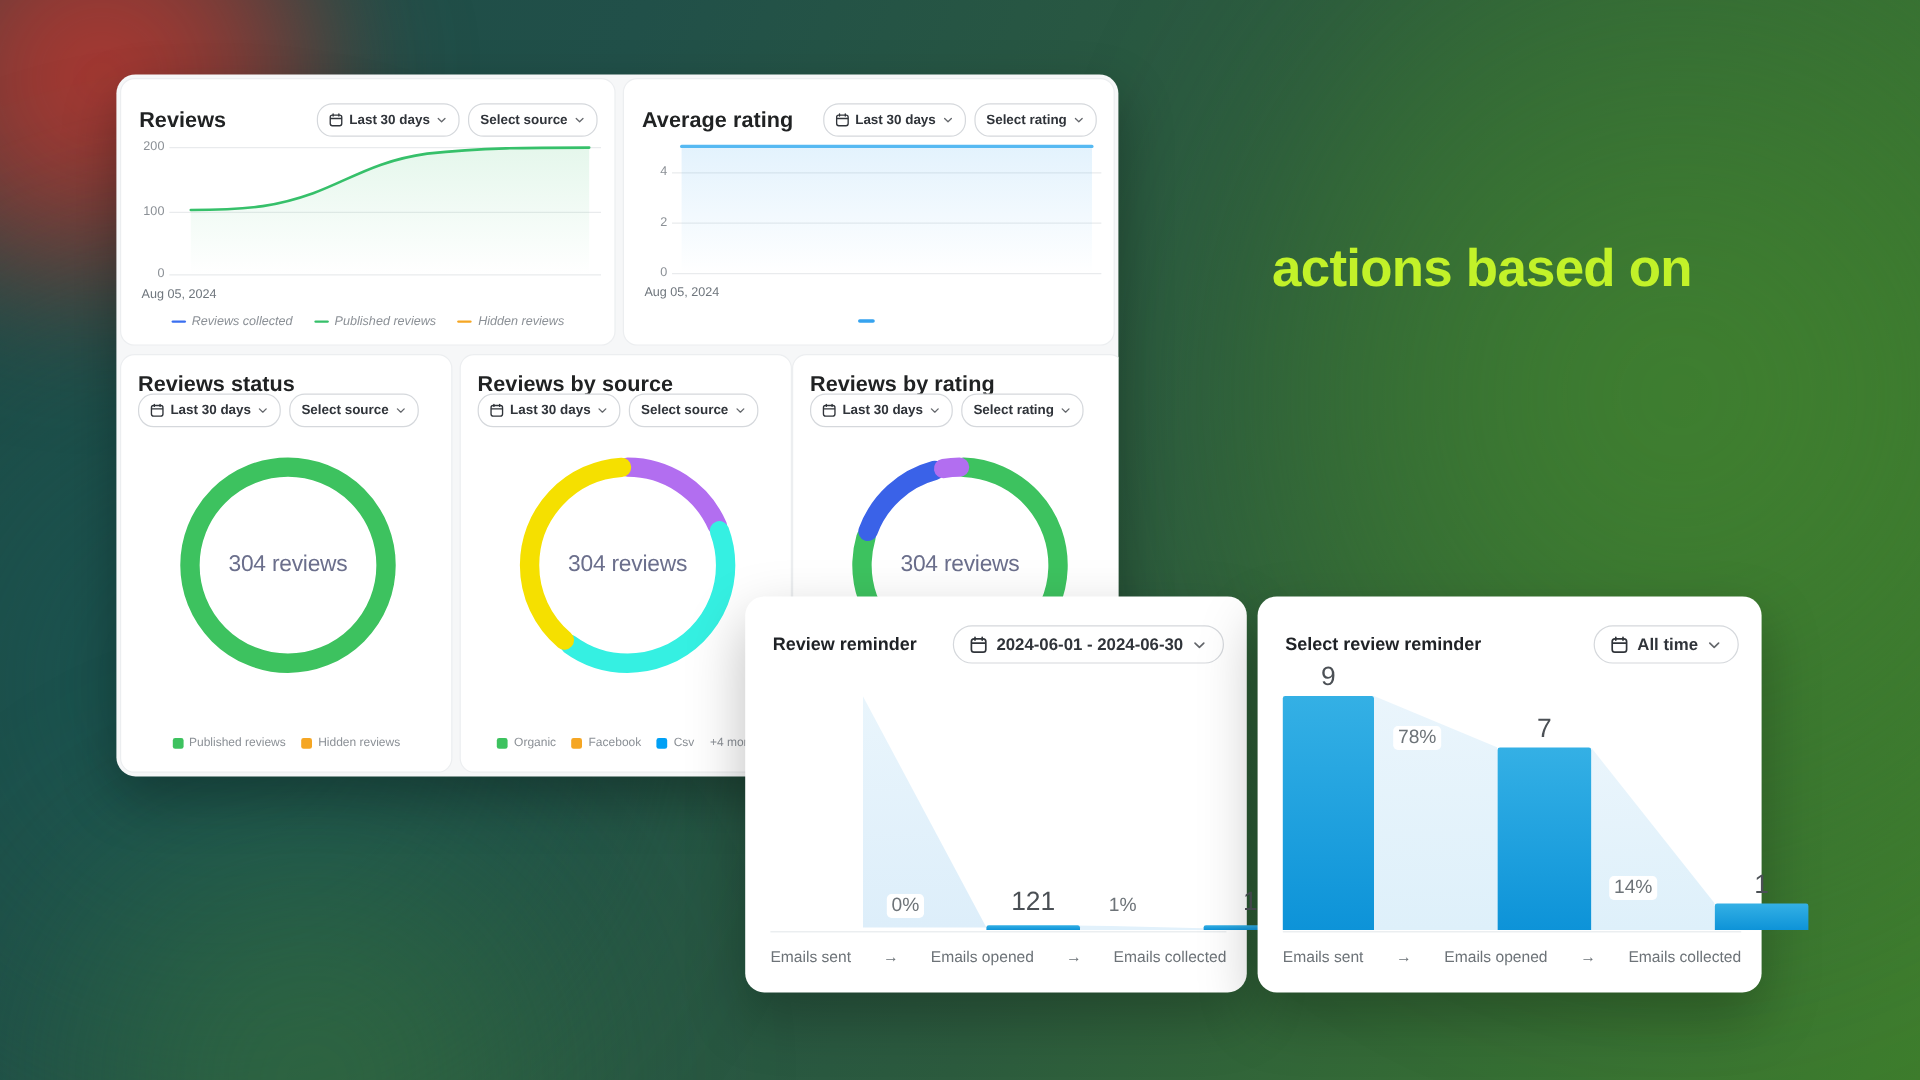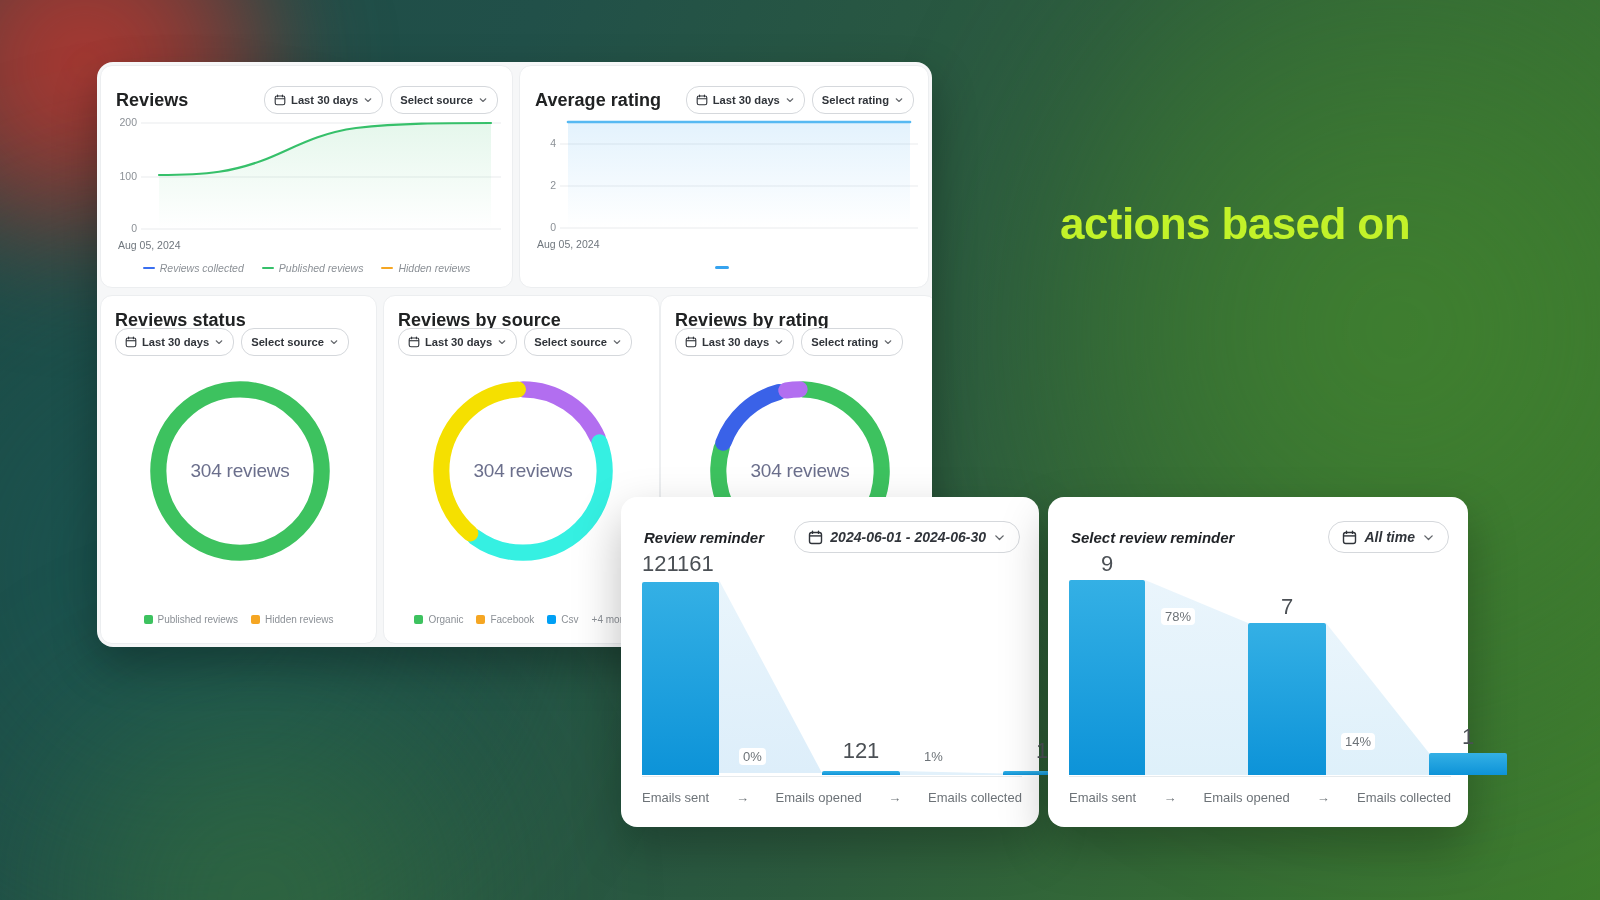--- a/index.html
+++ b/index.html
@@ -154,39 +154,39 @@
     font-size: 10px; color: #8b9096; white-space: nowrap;
   }
 
   
   .funnel-card {
     position: absolute;
     background: #fff;
     border-radius: 16px;
     box-shadow: 0 20px 48px rgba(0,0,0,0.26);
   }
-  .fn-head { position: absolute; left: 23px; right: 19px; top: 24px; display: flex; align-items: center; justify-content: space-between; font-style: italic; }
+  .fn-head { position: absolute; left: 23px; right: 19px; top: 24px; display: flex; align-items: center; justify-content: space-between; }
   .fn-title { font-size: 15px; font-weight: bold; color: #1f2226; }
   .fn-plot { position: absolute; left: 21px; right: 17px; top: 76px; bottom: 52px; }
   .fn-col { position: absolute; bottom: 0; }
   .fn-bar {
     position: absolute; bottom: 0; left: 0; right: 0;
     background: linear-gradient(180deg, #34b0e5 0%, #0d93d8 100%);
     border-radius: 2px 2px 0 0;
   }
   .fn-val {
     position: absolute; left: 0; width: 100%;
     text-align: center;
     font-size: 22px; color: #4b5055;
     white-space: nowrap;
   }
   .fn-bridge { position: absolute; bottom: 0; overflow: hidden; }
   .fn-pct {
     position: absolute;
-    font-size: 13px; color: #6d7378;
+    font-size: 16px; color: #6d7378;
     background: #fff; border-radius: 4px;
     padding: 1px 4px;
     white-space: nowrap;
   }
   .fn-axis {
     position: absolute; left: 21px; right: 17px; bottom: 22px;
     display: flex; align-items: center; justify-content: space-between;
     font-size: 13px; color: #6d7378;
   }
   .fn-axis .arw { color: #6d7378; font-size: 13px; }
@@ -475,24 +475,20 @@
         <path d="M0,0 L103,193 L0,193 Z" fill="url(#bg1)"></path>
       </svg>
     </div>
 
     <div class="fn-bridge" style="left:258px; width:103px; height:4px;">
       <svg viewBox="0 0 103 4" preserveAspectRatio="none" style="width:100%;height:100%;display:block;">
         <path d="M0,0 L103,2.5 L103,4 L0,4 Z" fill="#e2f1fb"></path>
       </svg>
     </div>
 
-    <div class="fn-col" style="left:0px; width:77px; height:195px;">
-      <div class="fn-val" style="bottom:198px; text-align:left;">121161</div>
-      <div class="fn-bar" style="height:193px;"></div>
-    </div>
 
     <div class="fn-col" style="left:180px; width:78px; height:10px;">
       <div class="fn-val" style="bottom:11px;">121</div>
       <div class="fn-bar" style="height:4px;"></div>
     </div>
 
     <div class="fn-col" style="left:361px; width:78px; height:10px;">
       <div class="fn-val" style="bottom:11px;">1</div>
       <div class="fn-bar" style="height:4px;"></div>
     </div>

